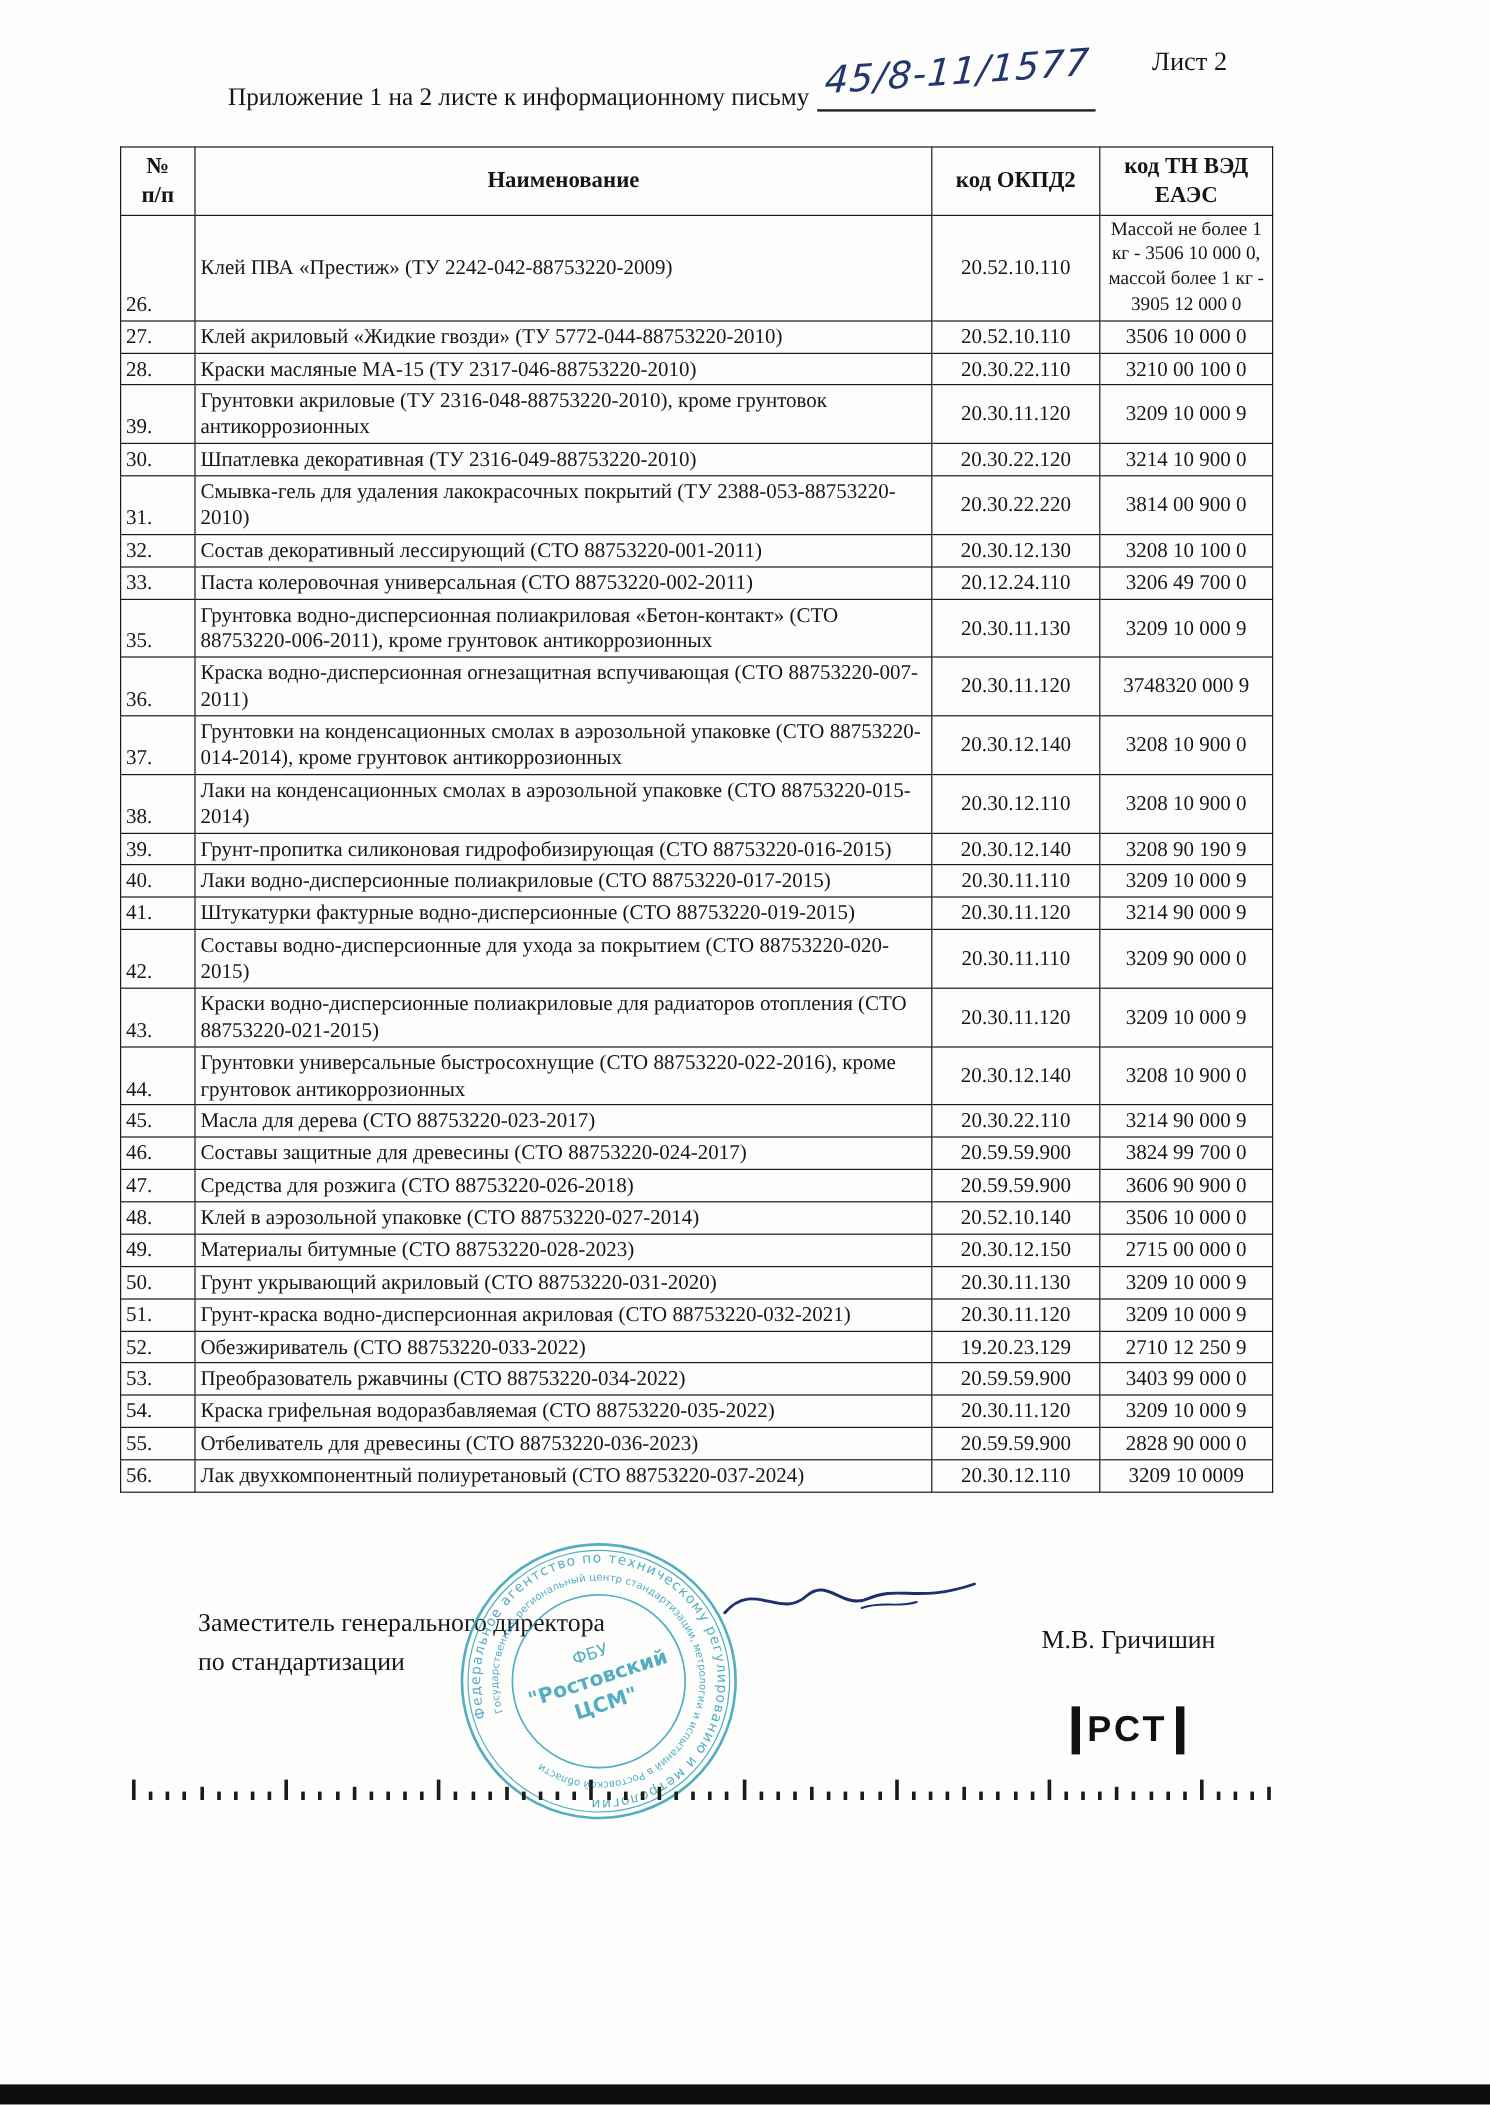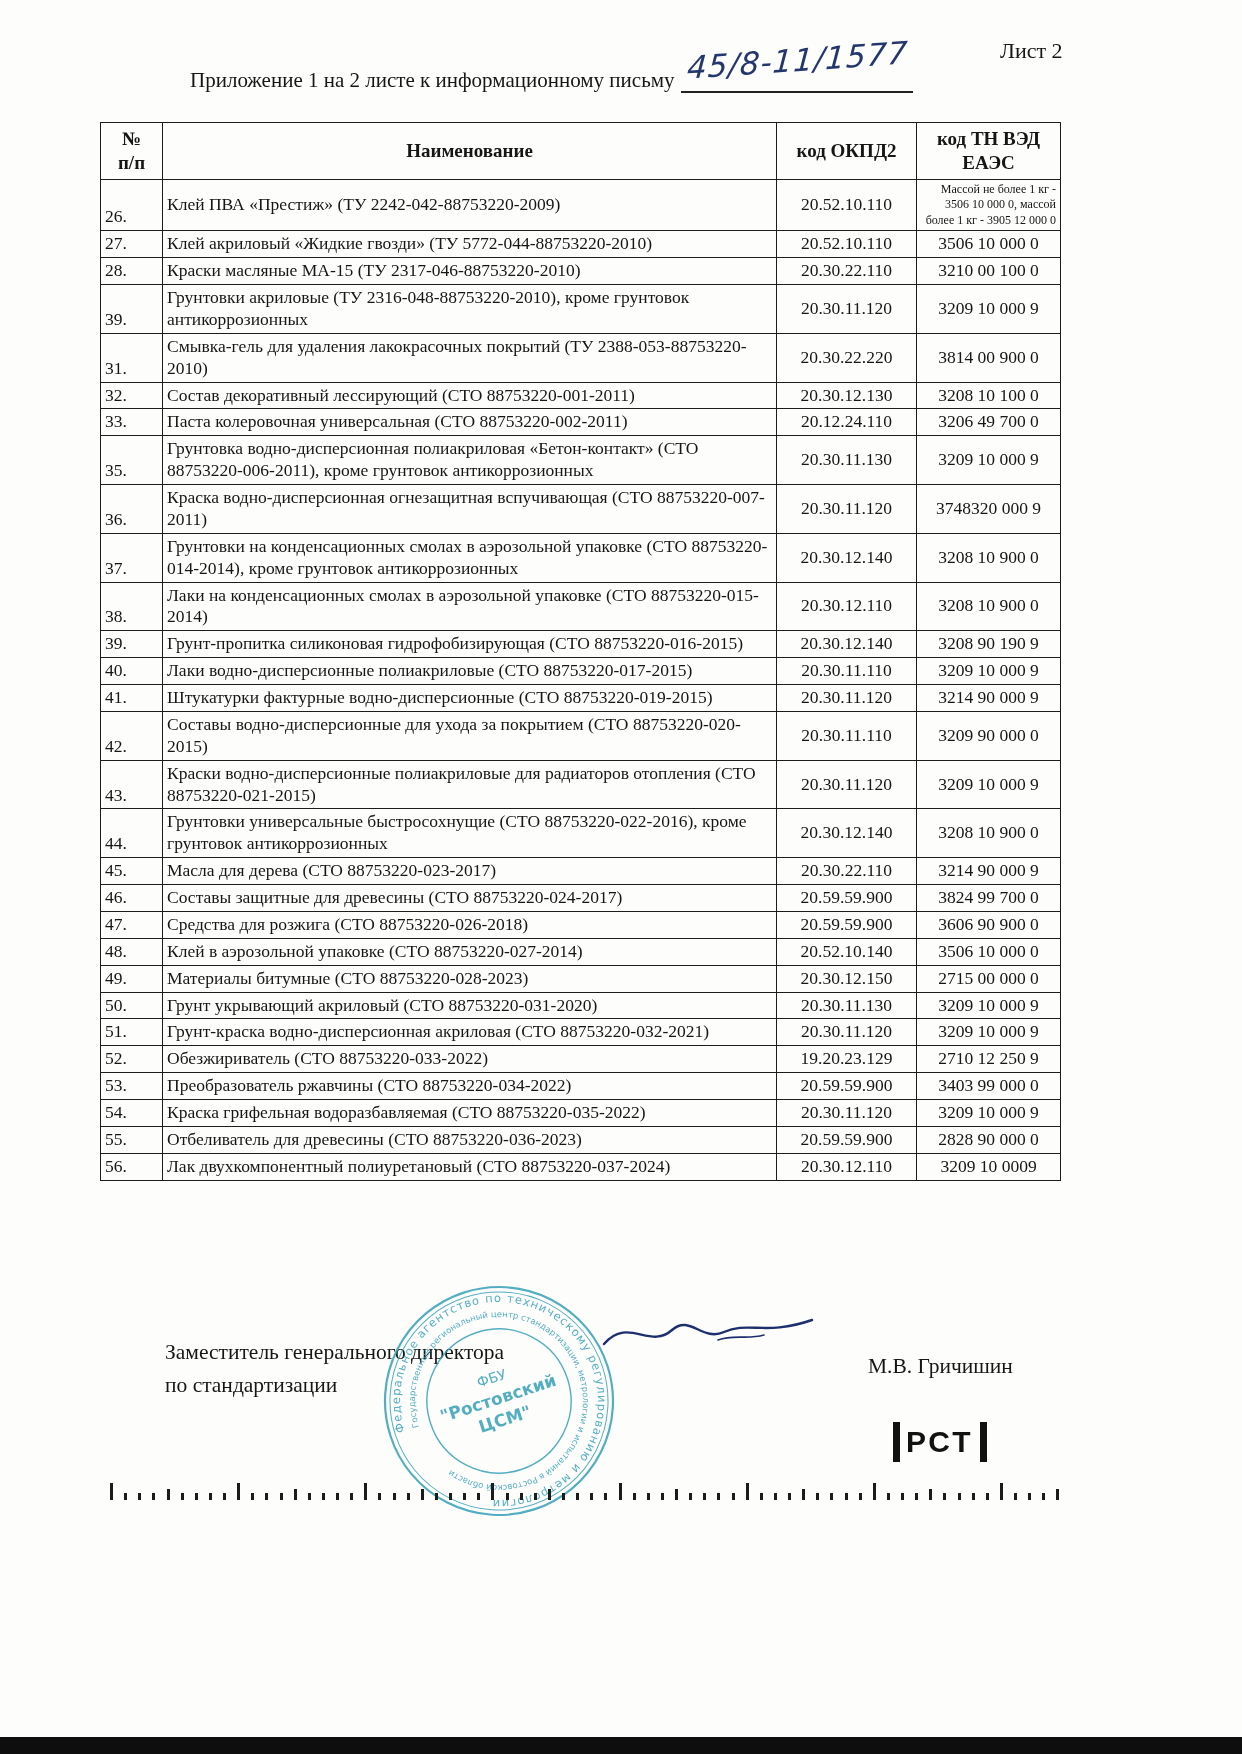--- a/index.html
+++ b/index.html
@@ -1,21 +1,21 @@
 <!DOCTYPE html>
 <html><head>
 <meta charset="utf-8">
 <style>
   html,body{margin:0;padding:0;background:#e8e8e8;}
   .page{
     position:relative;width:1242px;height:1754px;background:#fdfdfb;
     font-family:"Liberation Serif","DejaVu Serif",serif;color:#161616;
     overflow:hidden;margin:0 auto;
   }
-  .sheet-label{position:absolute;left:1000px;top:38px;font-size:22px;}
+  .sheet-label{position:absolute;left:960px;top:38px;font-size:22px;}
   .doc-header{position:absolute;left:190px;top:68px;font-size:21px;white-space:nowrap;}
   .uline{display:inline-block;position:relative;width:232px;height:1.1em;border-bottom:2px solid #222;vertical-align:bottom;margin-left:6px;}
   .handwritten{
     position:absolute;left:6px;top:-26px;font-size:31px;font-style:italic;
     font-family:"DejaVu Sans",sans-serif;color:#23366e;transform:rotate(-4deg) skewX(-8deg);
     white-space:nowrap;letter-spacing:1px;
   }
   table.doc{
     position:absolute;left:100px;top:122px;width:960px;border-collapse:collapse;
     table-layout:fixed;font-size:17.5px;line-height:1.25;
@@ -23,21 +23,21 @@
   table.doc col.c-num{width:62px;}
   table.doc col.c-name{width:614px;}
   table.doc col.c-okpd{width:140px;}
   table.doc col.c-tnved{width:144px;}
   table.doc th,table.doc td{border:1.6px solid #1c1c1c;padding:2px 4px;}
   table.doc th{font-weight:bold;text-align:center;white-space:pre-line;font-size:19px;padding:4px 2px;}
   td.td-num{vertical-align:bottom;text-align:left;padding-left:9px;padding-bottom:2px;}
   td.td-name{vertical-align:middle;text-align:left;padding-left:9px;padding-right:6px;}
   td.td-okpd{vertical-align:middle;text-align:center;}
   td.td-tnved{vertical-align:middle;text-align:center;}
-  td.td-tnved-small{font-size:12px;text-align:right;vertical-align:middle;padding:2px 5px;line-height:1.3;}
+  td.td-tnved-small{font-size:16px;text-align:center;vertical-align:middle;padding:2px 5px;line-height:1.3;}
   .deputy{position:absolute;left:165px;top:1336px;font-size:21.5px;line-height:1.55;}
   .signer{position:absolute;left:868px;top:1354px;font-size:21.5px;}
   .executor{position:absolute;left:112px;top:1418px;font-size:17.5px;line-height:1.5;}
   .signature-svg{position:absolute;left:598px;top:1306px;}
   .stamp{position:absolute;left:378px;top:1280px;width:242px;height:242px;opacity:.82;transform:rotate(-18deg);}
   .barcode{position:absolute;left:110px;top:1478px;width:950px;height:22px;display:flex;align-items:flex-end;justify-content:space-between;}
   .barcode .tick{display:inline-block;width:3px;background:#1b1b1b;}
   .rst-logo{position:absolute;left:893px;top:1422px;display:flex;align-items:stretch;gap:6px;height:40px;}
   .rst-bar{width:7px;background:#111;}
   .rst-text{font-family:"Liberation Sans",sans-serif;font-weight:bold;font-size:30px;letter-spacing:3px;color:#111;line-height:40px;}
@@ -88,20 +88,26 @@
           <td class="td-num">28.</td>
           <td class="td-name">Краски масляные МА-15 (ТУ 2317-046-88753220-2010)</td>
           <td class="td-okpd">20.30.22.110</td>
           <td class="td-tnved">3210 00 100 0</td>
         </tr>
         <tr>
           <td class="td-num">39.</td>
           <td class="td-name">Грунтовки акриловые (ТУ 2316-048-88753220-2010), кроме грунтовок антикоррозионных</td>
           <td class="td-okpd">20.30.11.120</td>
           <td class="td-tnved">3209 10 000 9</td>
+        </tr>
+        <tr>
+          <td class="td-num">30.</td>
+          <td class="td-name">Шпатлевка декоративная  (ТУ 2316-049-88753220-2010)</td>
+          <td class="td-okpd">20.30.22.120</td>
+          <td class="td-tnved">3214 10 900 0</td>
         </tr>
         <tr>
           <td class="td-num">31.</td>
           <td class="td-name">Смывка-гель для удаления лакокрасочных покрытий (ТУ 2388-053-88753220-2010)</td>
           <td class="td-okpd">20.30.22.220</td>
           <td class="td-tnved">3814 00 900 0</td>
         </tr>
         <tr>
           <td class="td-num">32.</td>
           <td class="td-name">Состав декоративный лессирующий (СТО 88753220-001-2011)</td>

